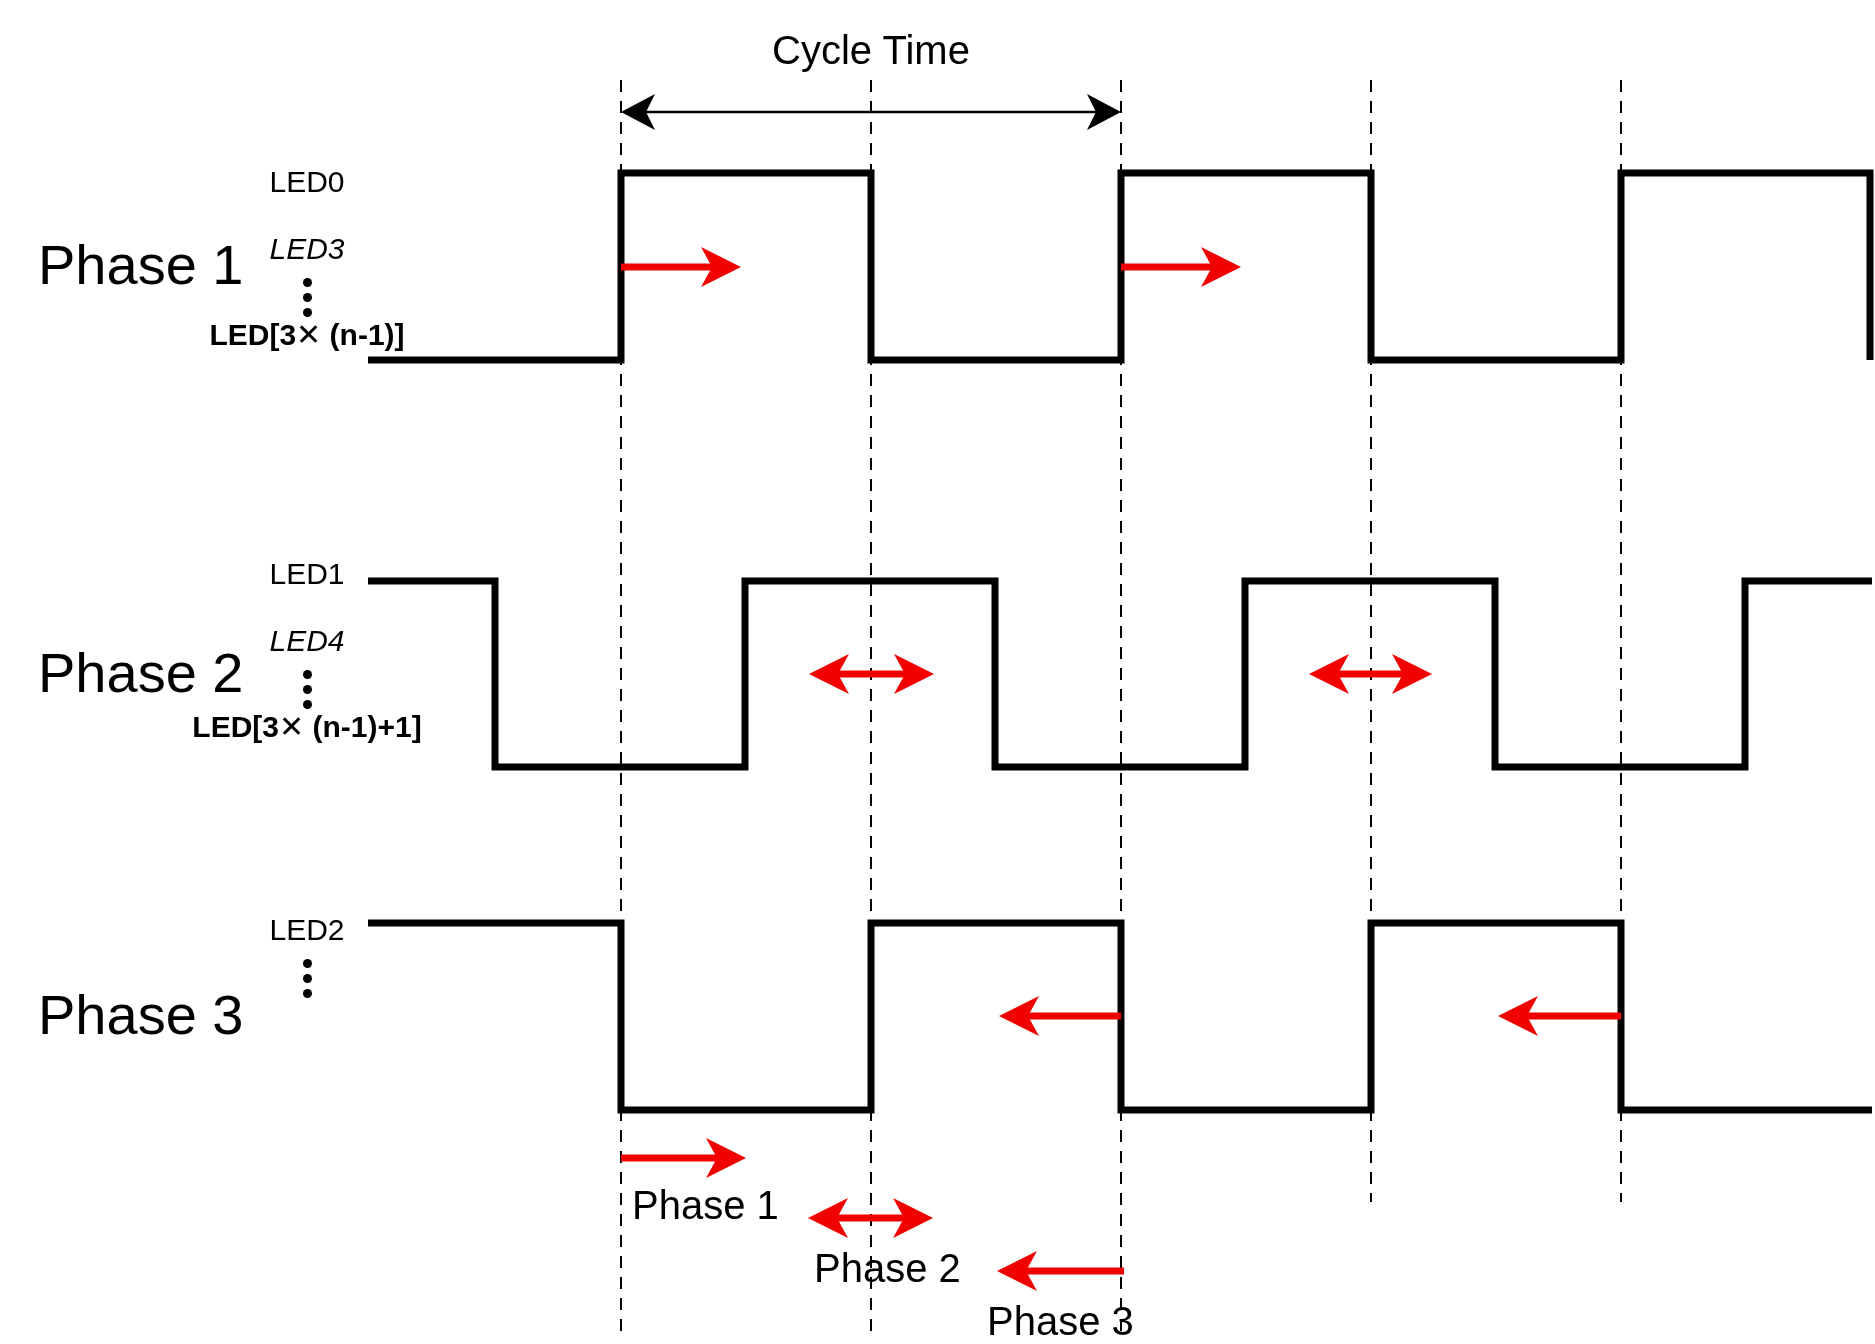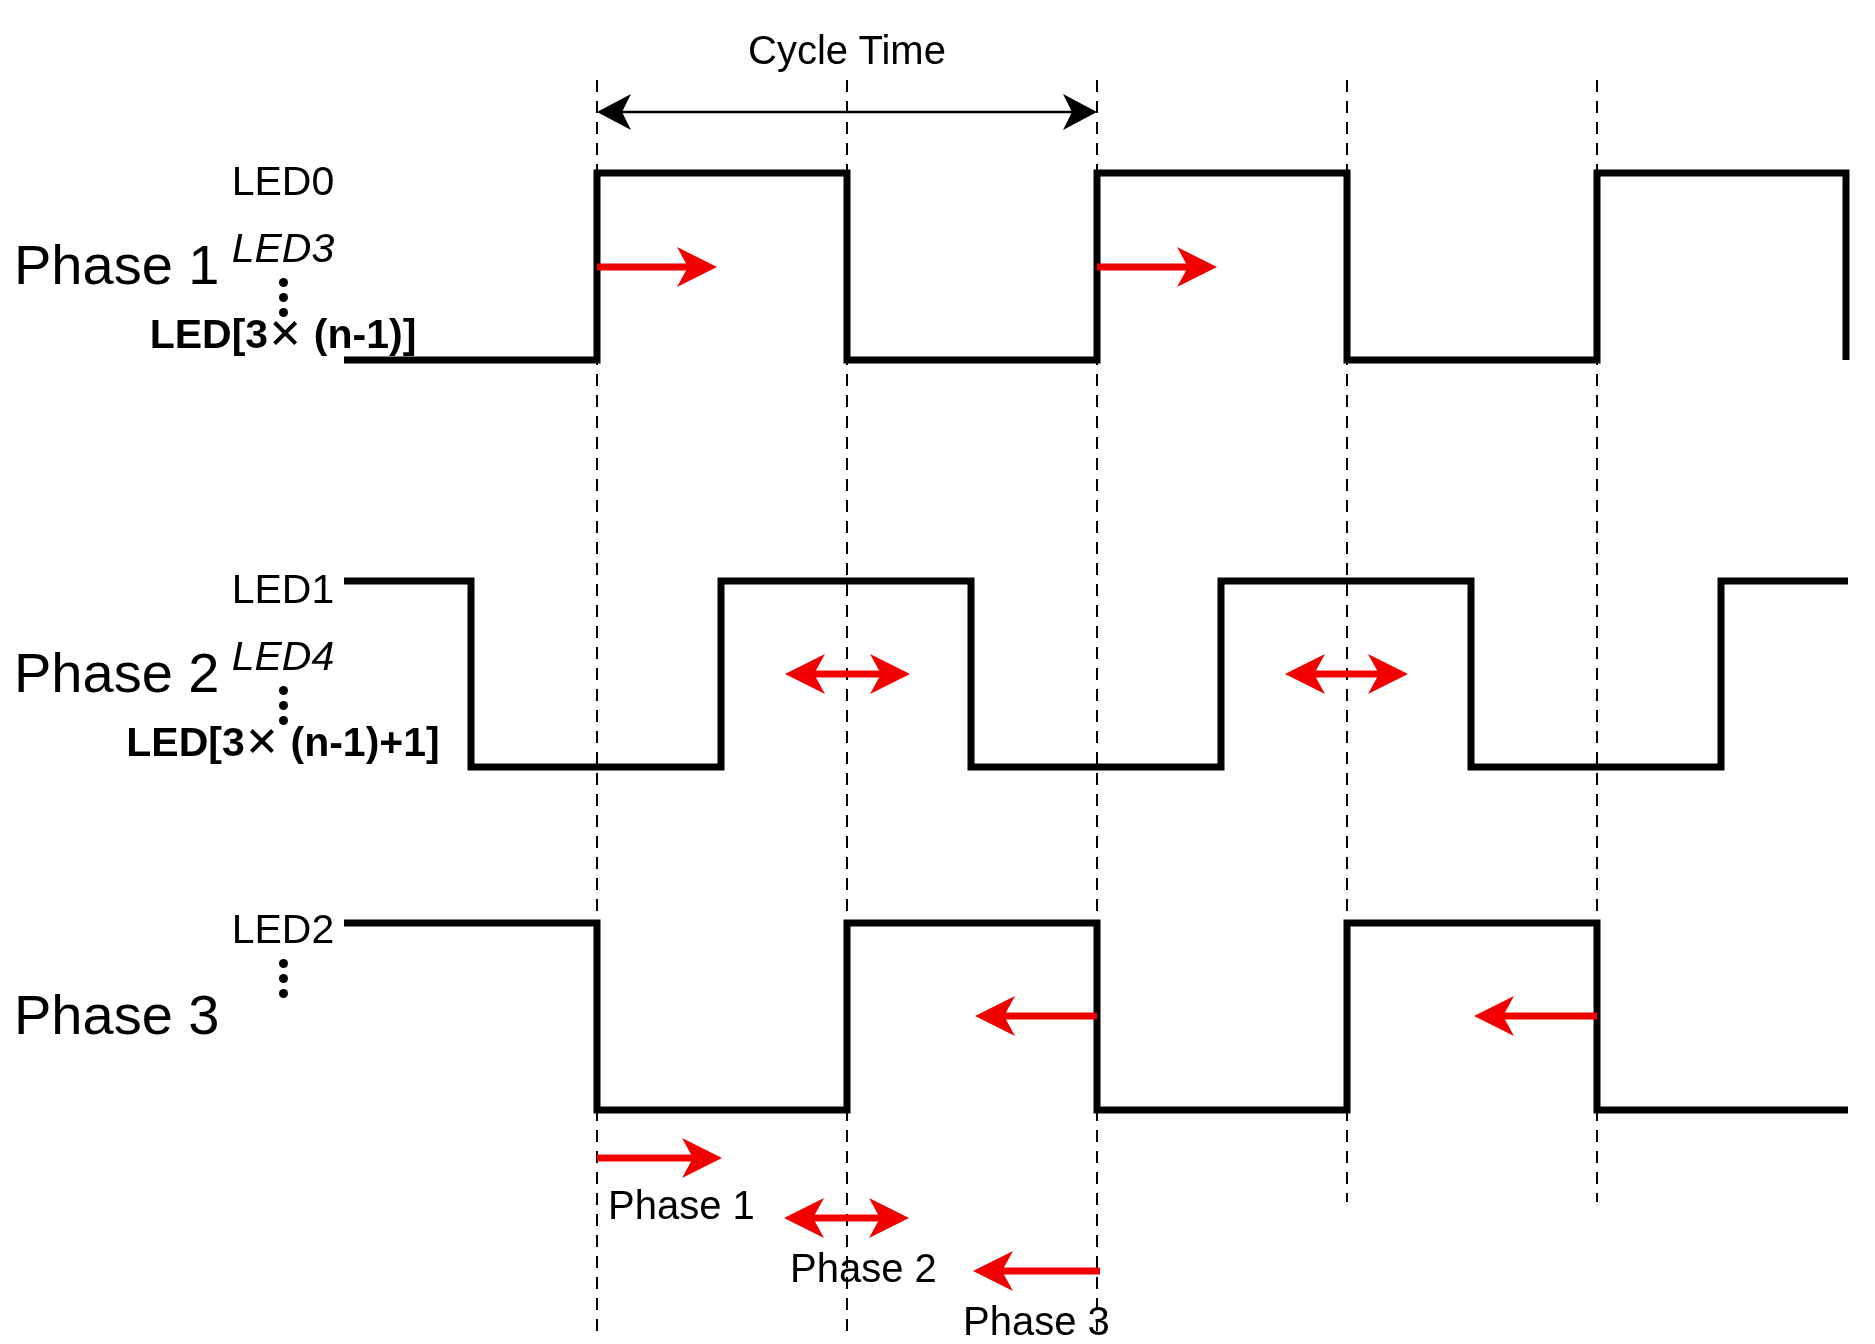--- a/index.html
+++ b/index.html
@@ -1,28 +1,28 @@
 <!DOCTYPE html>
 <html><head>
 <meta charset="utf-8">
 <style>
   html,body{margin:0;padding:0;background:#ffffff;}
   body{
     width:1875px;height:1344px;overflow:hidden;
     font-family:"Liberation Sans","DejaVu Sans",sans-serif;color:#000;
   }
-  .canvas{position:relative;width:1496px;height:1344px;background:#fff;}
+  .canvas{position:relative;width:1496px;height:1344px;background:#fff;margin-left:24px;}
   svg.layer{position:absolute;left:0;top:0;width:1875px;height:1344px;}
   .txt{position:absolute;line-height:1;white-space:nowrap;}
   .cycle-label{left:697px;top:30px;width:300px;text-align:center;font-size:40px;}
   .phase-label{left:14px;font-size:56px;}
   .pl1{top:237px}.pl2{top:645px}.pl3{top:987px}
   .led-stack{position:absolute;left:103px;width:360px;text-align:center;}
-  .ls1{top:160px}.ls2{top:568px}.ls3{top:908px}
-  .led-line{font-size:41px;line-height:43px;}
+  .ls1{top:160px}.ls2{top:552px}.ls3{top:908px}
+  .led-line{font-size:30px;line-height:43px;}
   .led-b{margin-top:24px;font-style:italic;}
   .dots{margin:8px auto 0;display:flex;flex-direction:column;align-items:center;gap:6px;height:39px;}
   .dot{width:9px;height:9px;border-radius:50%;background:#000;}
   .led-formula{margin-top:-4px;font-weight:bold;}
   .legend-label{font-size:40px;}
   .lg1{left:608px;top:1185px}.lg2{left:790px;top:1248px}.lg3{left:963px;top:1301px}
 </style>
 </head>
 <body>
 

